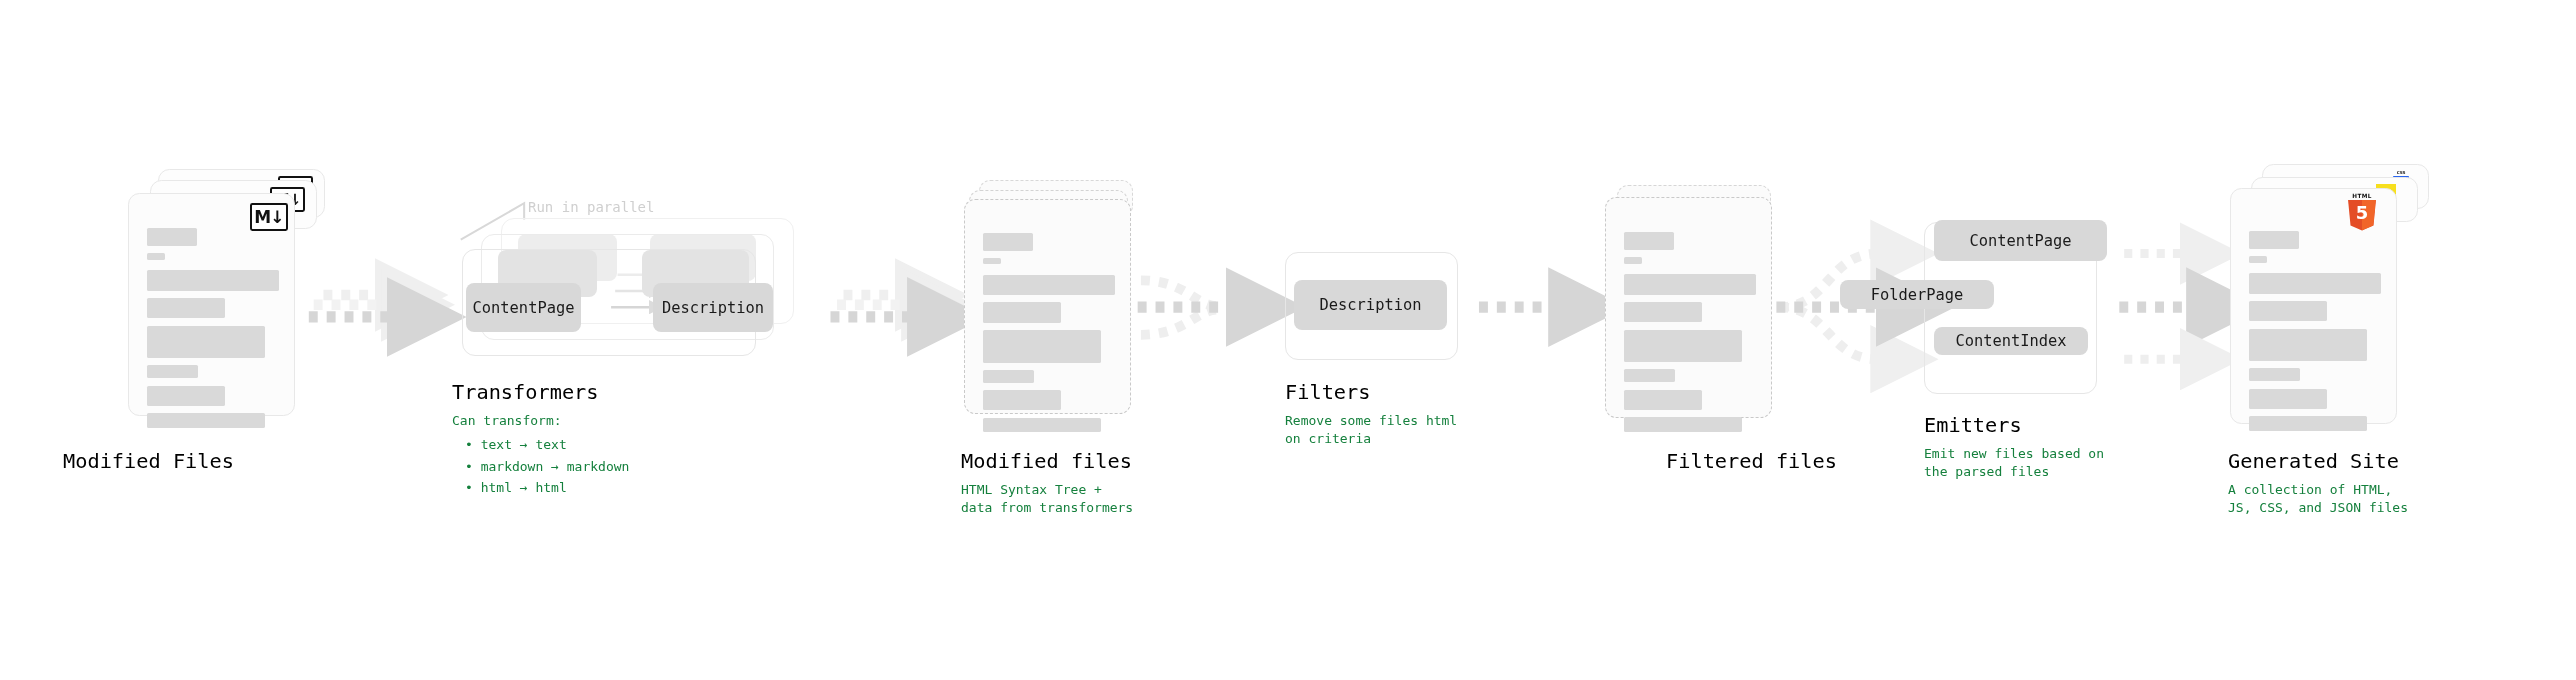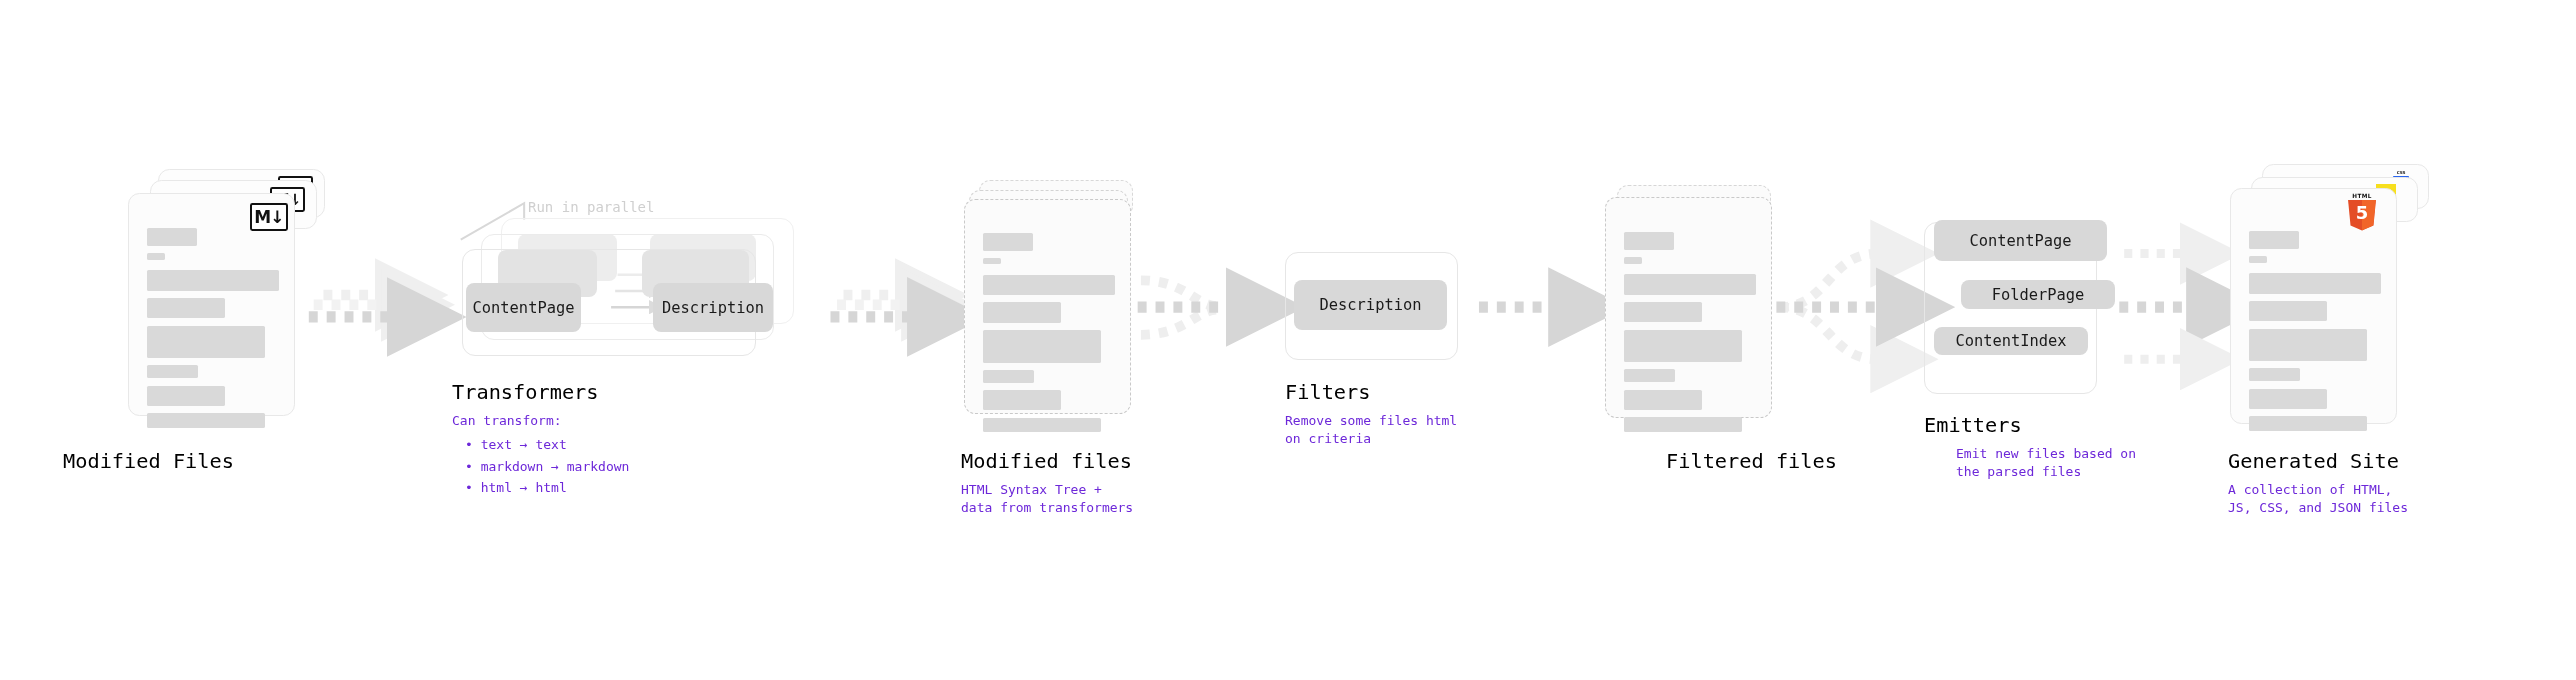--- a/index.html
+++ b/index.html
@@ -56,21 +56,21 @@
   .pill{
     position:absolute;background:#d8d8d8;border-radius:8.1px;
     display:flex;align-items:center;justify-content:center;
     font-size:15.4px;color:#1a1a1a;white-space:nowrap;
   }
   .pill.f1{background:#ededed;}
   .pill.f2{background:#e3e3e3;}
 
   
   .title{position:absolute;font-size:20.3px;letter-spacing:0px;color:#000000;white-space:nowrap;}
-  .sub{position:absolute;font-size:13px;line-height:18px;color:#6d28d9;white-space:pre;}
+  .sub{position:absolute;font-size:13px;line-height:18px;color:#15803d;white-space:pre;}
   .hint{position:absolute;font-size:14px;color:#cfcfcf;white-space:nowrap;}
 
   
   svg.ov{position:absolute;left:0;top:0;width:2576px;height:681px;pointer-events:none;}
 </style>
 </head>
 <body>
 
 <div class="stage">
 
@@ -221,24 +221,24 @@
         <div class="bar" style="width:78px;height:20.3px;"></div>
         <div class="bar" style="width:118px;height:14.6px;"></div>
       </div>
     </div>
     <div class="title" style="left:1666px;top:449px;">Filtered files</div>
   </div>
 
   <div class="node">
     <div class="groupbox" style="left:1924px;top:222px;width:173px;height:172px;"></div>
     <div class="pill" style="left:1934px;top:220px;width:173px;height:41px;text-align:center;">ContentPage</div>
-    <div class="pill" style="left:1961px;top:280px;width:154px;height:29px;">FolderPage</div>
+    <div class="pill" style="left:1840px;top:280px;width:154px;height:29px;">FolderPage</div>
     <div class="pill" style="left:1934px;top:327px;width:154px;height:28px;">ContentIndex</div>
     <div class="title" style="left:1924px;top:413px;">Emitters</div>
-    <div class="sub" style="left:1924px;top:445px;margin-left:32px;">Emit new files based on
+    <div class="sub" style="left:1924px;top:445px;">Emit new files based on
 the parsed files</div>
   </div>
 
   <div class="node">
 
     <div class="card ghost1" style="left:2262px;top:164px;width:167px;height:45px;"></div>
     <div class="css-badge" style="left:2393px;top:171px;">
       <div class="lbl">CSS</div>
       <div class="bar3"></div>
     </div>

